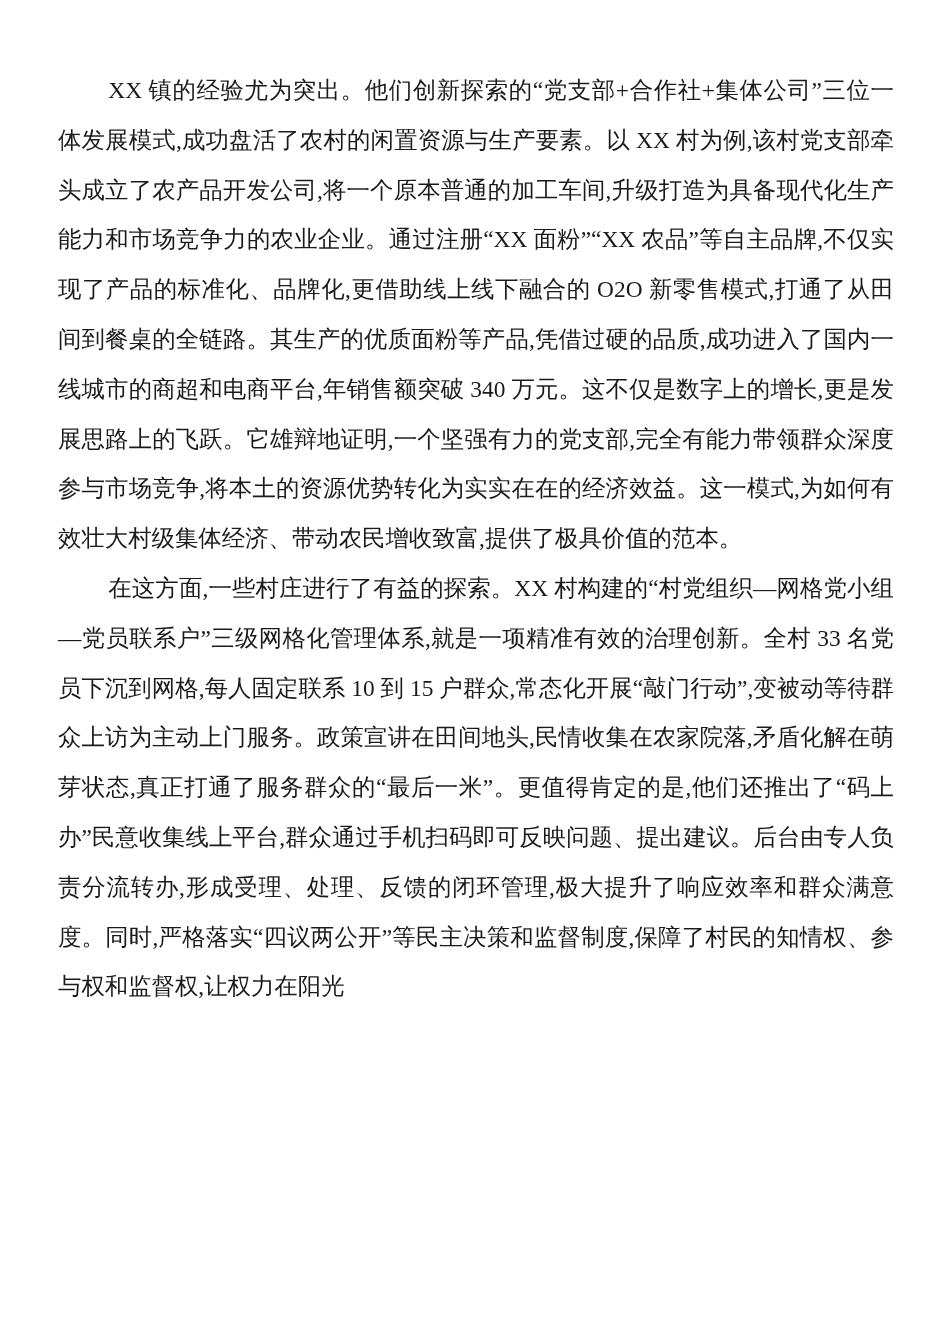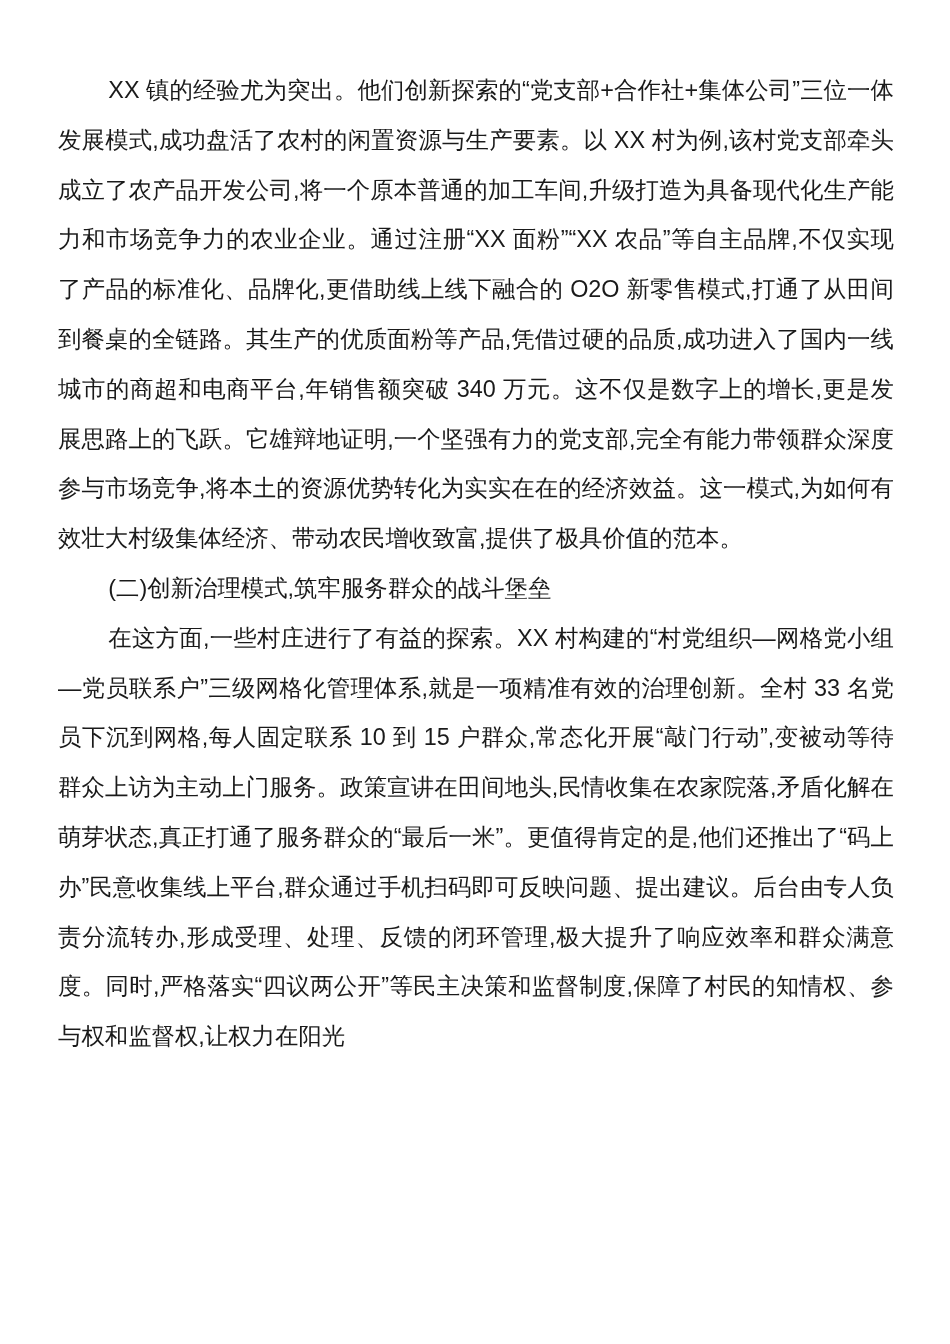--- a/index.html
+++ b/index.html
@@ -1,25 +1,24 @@
 <!DOCTYPE html>
 <html><head>
 <meta charset="utf-8">
 <style>
   html, body { margin:0; padding:0; background:#ffffff; }
   body { width:950px; height:1344px; overflow:hidden; position:relative; }
   .page {
     position:absolute; left:58px; top:66px; width:836px;
-    font-family: Liberation Sans, sans-serif;
+    font-family: Liberation Serif, serif;
     font-size:23.4px; line-height:49.8px; color:#1a1a1a;
     text-align:justify; text-justify:inter-character;
   }
   .para { margin:0; text-indent:2.15em; }
   .heading { margin:0; text-indent:2.15em; }
 </style>
 </head>
 <body>
 
 <div class="page">
   <p class="para">XX 镇的经验尤为突出。他们创新探索的“党支部+合作社+集体公司”三位一体发展模式,成功盘活了农村的闲置资源与生产要素。以 XX 村为例,该村党支部牵头成立了农产品开发公司,将一个原本普通的加工车间,升级打造为具备现代化生产能力和市场竞争力的农业企业。通过注册“XX 面粉”“XX 农品”等自主品牌,不仅实现了产品的标准化、品牌化,更借助线上线下融合的 O2O 新零售模式,打通了从田间到餐桌的全链路。其生产的优质面粉等产品,凭借过硬的品质,成功进入了国内一线城市的商超和电商平台,年销售额突破 340 万元。这不仅是数字上的增长,更是发展思路上的飞跃。它雄辩地证明,一个坚强有力的党支部,完全有能力带领群众深度参与市场竞争,将本土的资源优势转化为实实在在的经济效益。这一模式,为如何有效壮大村级集体经济、带动农民增收致富,提供了极具价值的范本。</p>
-  <p class="heading">(二)创新治理模式,筑牢服务群众的战斗堡垒</p>
   <p class="para">在这方面,一些村庄进行了有益的探索。XX 村构建的“村党组织—网格党小组—党员联系户”三级网格化管理体系,就是一项精准有效的治理创新。全村 33 名党员下沉到网格,每人固定联系 10 到 15 户群众,常态化开展“敲门行动”,变被动等待群众上访为主动上门服务。政策宣讲在田间地头,民情收集在农家院落,矛盾化解在萌芽状态,真正打通了服务群众的“最后一米”。更值得肯定的是,他们还推出了“码上办”民意收集线上平台,群众通过手机扫码即可反映问题、提出建议。后台由专人负责分流转办,形成受理、处理、反馈的闭环管理,极大提升了响应效率和群众满意度。同时,严格落实“四议两公开”等民主决策和监督制度,保障了村民的知情权、参与权和监督权,让权力在阳光</p>
 </div>
 
 </body></html>

